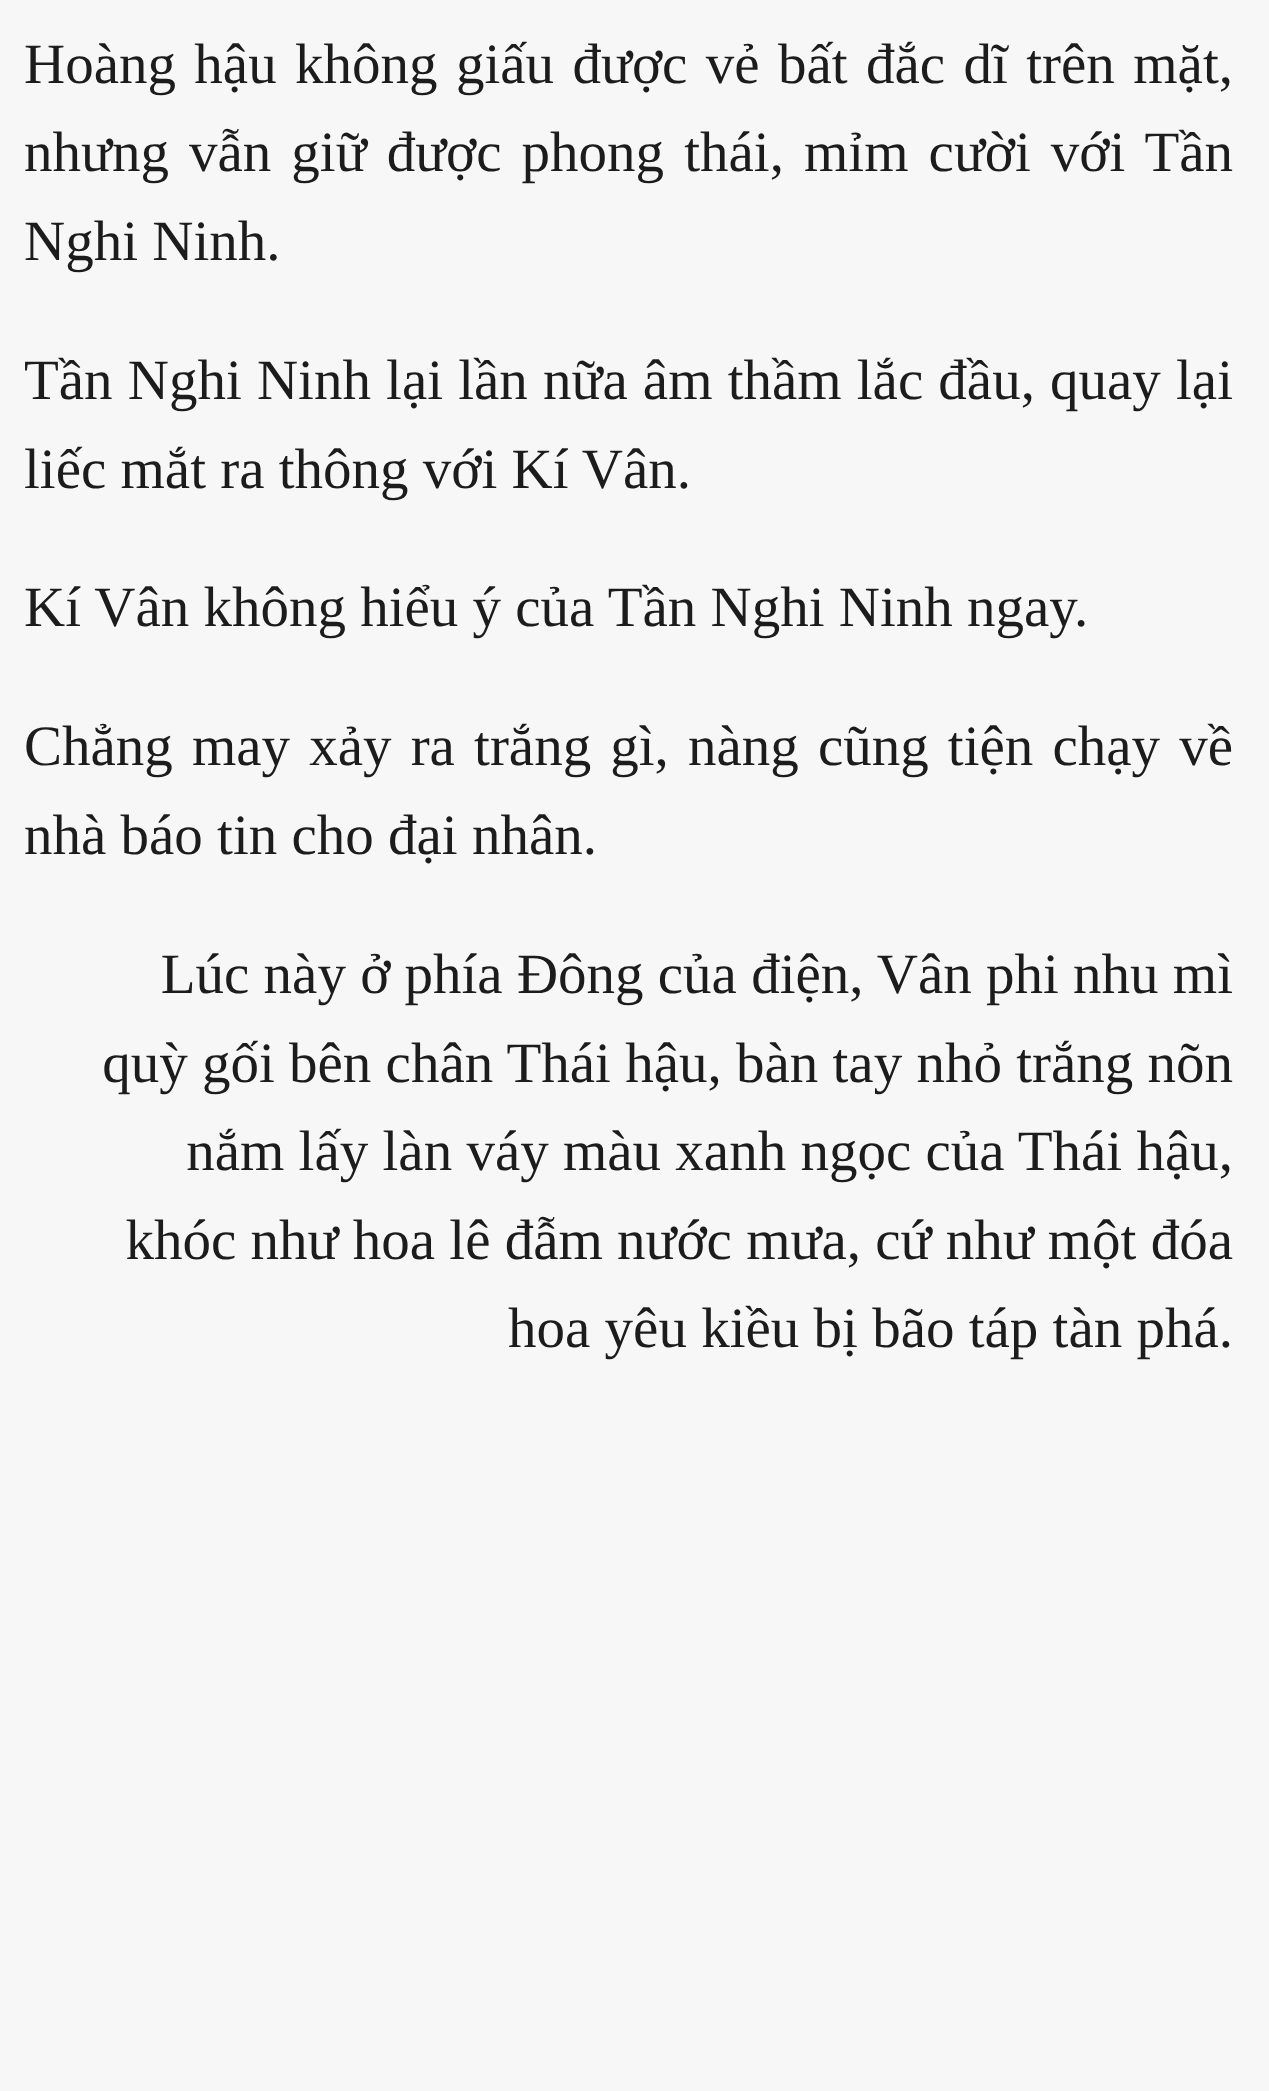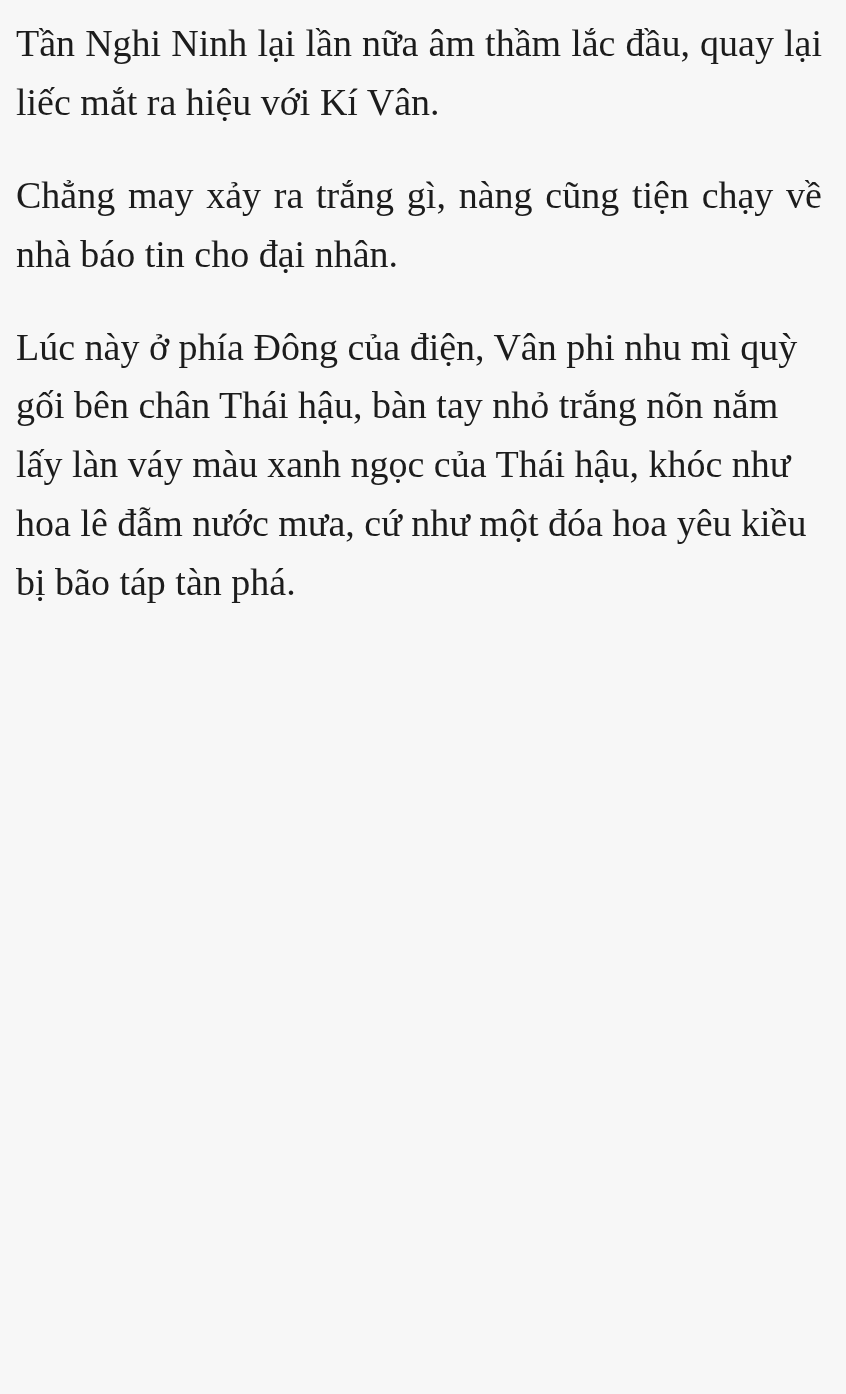--- a/index.html
+++ b/index.html
@@ -25,23 +25,26 @@
     line-height: 1.55;
     text-align: justify;
     text-justify: inter-word;
     margin: 0 0 34px 0;
     letter-spacing: 0px;
     word-spacing: 0px;
     color: #1c1c1c;
   }
   .para:last-child {
     margin-bottom: 0;
-    text-align: left;
+    text-align: right;
+    margin-left: 34px;
   }
 </style>
 </head>
 <body>
 
 <div class="reader">
-  <p class="para">Tần Nghi Ninh lại lần nữa âm thầm lắc đầu, quay lại liếc mắt ra hiệu với Kí Vân.</p>
+  <p class="para">Hoàng hậu không giấu được vẻ bất đắc dĩ trên mặt, nhưng vẫn giữ được phong thái, mỉm cười với Tần Nghi Ninh.</p>
+  <p class="para">Tần Nghi Ninh lại lần nữa âm thầm lắc đầu, quay lại liếc mắt ra thông với Kí Vân.</p>
+  <p class="para">Kí Vân không hiểu ý của Tần Nghi Ninh ngay.</p>
   <p class="para">Chẳng may xảy ra trắng gì, nàng cũng tiện chạy về nhà báo tin cho đại nhân.</p>
   <p class="para">Lúc này ở phía Đông của điện, Vân phi nhu mì quỳ gối bên chân Thái hậu, bàn tay nhỏ trắng nõn nắm lấy làn váy màu xanh ngọc của Thái hậu, khóc như hoa lê đẫm nước mưa, cứ như một đóa hoa yêu kiều bị bão táp tàn phá.</p>
 </div>
 
 </body></html>

